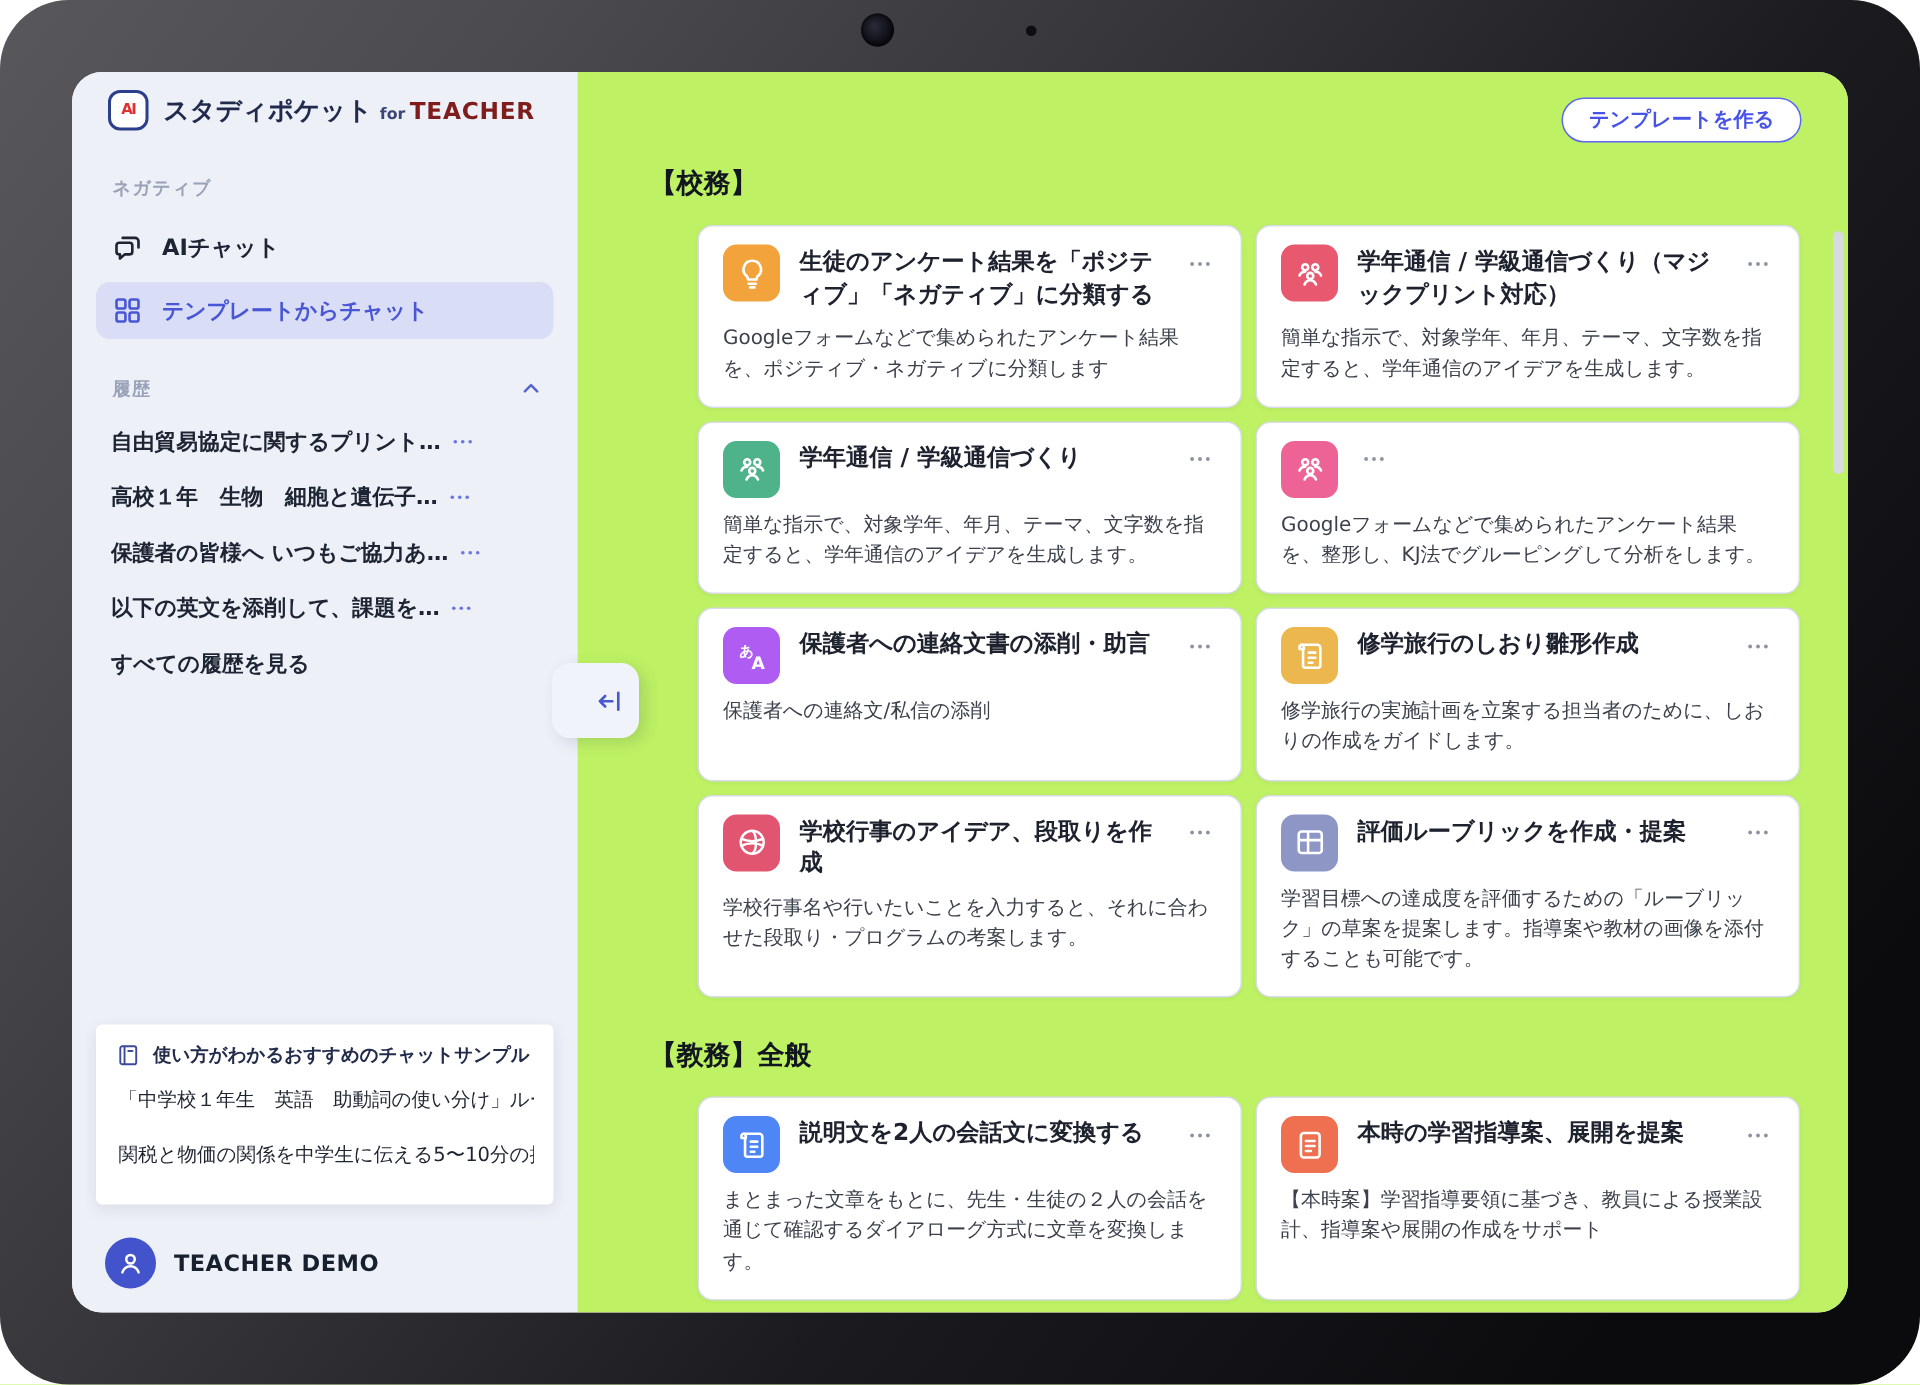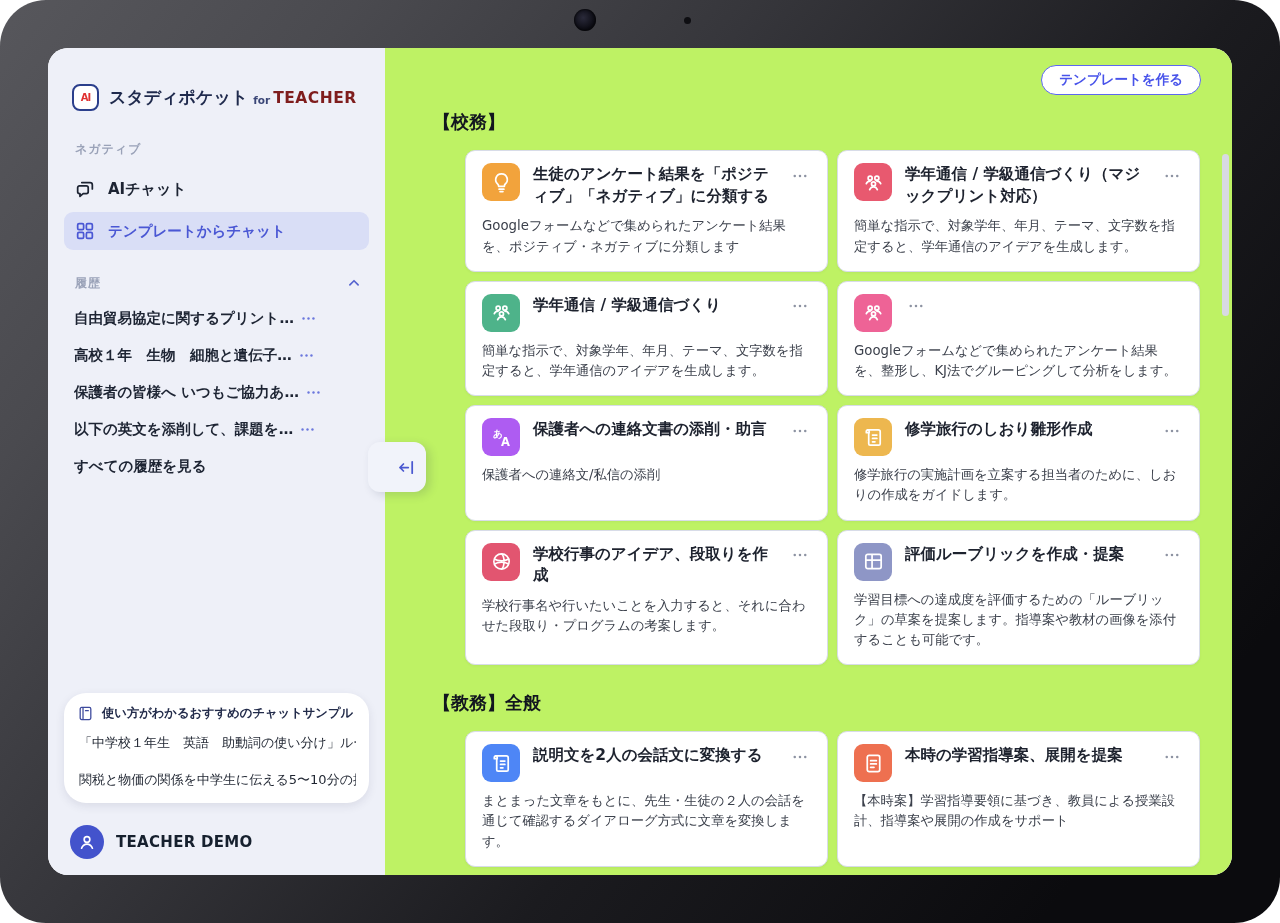--- a/index.html
+++ b/index.html
@@ -8,43 +8,43 @@
   .tablet{position:absolute;inset:0;border-radius:46px;
     background:linear-gradient(128deg,#57575c 0%,#4a4a4f 18%,#36363b 38%,#1b1b1f 62%,#0b0b0e 88%);}
   .camera{position:absolute;left:574px;top:9px;width:22px;height:22px;border-radius:50%;
     background:radial-gradient(circle at 42% 40%,#2a2a3a 0%,#0b0b12 65%);box-shadow:inset 0 0 3px #000;}
   .sensor-dot{position:absolute;left:684px;top:17px;width:7px;height:7px;border-radius:50%;background:#0e0e12;}
   .screen{position:absolute;left:48px;top:48px;width:1184px;height:827px;border-radius:20px;
     background:#fff;overflow:hidden;display:flex;}
 
   
   .sidebar{width:337px;min-width:337px;background:#eef0f8;display:flex;flex-direction:column;position:relative;}
-  .logo-row{display:flex;align-items:center;margin:36px 20px 0 24px;}
+  .logo-row{display:flex;align-items:center;margin:12px 20px 0 24px;}
   .logo-mark{width:27px;height:27px;border:2.5px solid #2b3f8c;border-radius:8px;background:#fff;
     display:grid;place-items:center;box-sizing:border-box;margin-right:10px;}
   .logo-a{color:#e03131;font-weight:700;font-size:10px;letter-spacing:-1px;}
   .brand-name{font-size:17px;font-weight:700;color:#1f2a4d;}
   .brand-for{font-size:10.5px;color:#3a4677;font-weight:600;margin:5px 3px 0 5px;}
   .brand-product{font-size:15.5px;font-weight:700;color:#7f1d1d;letter-spacing:.5px;margin-top:1px;}
   .side-label{font-size:12px;color:#9aa2b8;font-weight:600;letter-spacing:1px;}
   .chat-label{margin:30px 0 0 27px;}
   .nav{margin:12px 16px 0 16px;display:flex;flex-direction:column;gap:4px;}
   .nav-item{display:flex;align-items:center;gap:12px;height:38px;padding:0 10px;border-radius:9px;
     cursor:pointer;color:#1d2433;font-weight:700;font-size:15px;}
   .nav-item .icon{width:22px;height:22px;color:#1d2433;}
   .nav-item.active{background:#d9def6;color:#4a57d4;font-size:14.5px;gap:12px;}
   .nav-item.active .icon{color:#4a57d4;}
   .hist-head{display:flex;align-items:center;justify-content:space-between;margin:24px 22px 0 27px;}
   .hist-chevron{width:18px;height:18px;color:#5563cf;cursor:pointer;}
   .hist-list{margin:8px 16px 0 16px;display:flex;flex-direction:column;}
   .hist-item{display:flex;align-items:center;justify-content:flex-start;padding:9px 10px;border-radius:8px;cursor:pointer;}
   .hist-label{font-size:14.5px;font-weight:700;color:#1d2433;white-space:nowrap;overflow:hidden;}
   .hist-dots{width:17px;height:17px;color:#6b77dd;flex:none;margin-left:6px;cursor:pointer;}
-  .samples{margin:auto 16px 0 16px;background:#fff;border-radius:22px;
-    box-shadow:0 3px 10px rgba(35,42,74,.10);padding:12px 13px 5px;}
+  .samples{margin:auto 16px 0 16px;background:#fff;border-radius:4px;
+    box-shadow:0 3px 10px rgba(35,42,74,.10);padding:12px 13px 15px;}
   .samples-head{display:flex;align-items:center;gap:8px;padding-bottom:2px;}
   .samples-head .icon{width:17px;height:17px;color:#3d4a9d;}
   .samples-title{font-size:12.3px;font-weight:700;color:#222b4a;}
   .sample-item{font-size:13px;color:#1e2430;padding:10px 2px 9px;cursor:pointer;white-space:nowrap;overflow:hidden;}
   .user-row{display:flex;align-items:center;gap:12px;margin:22px 16px 16px 22px;cursor:pointer;}
   .avatar{width:34px;height:34px;border-radius:50%;background:#4353cc;color:#fff;display:grid;place-items:center;}
   .avatar .icon{width:20px;height:20px;}
   .user-name{font-size:15px;font-weight:700;color:#16202e;letter-spacing:.3px;}
   .collapse-tab{position:absolute;left:320px;top:394px;width:58px;height:50px;border-radius:12px;
     background:#f1f3fa;box-shadow:4px 3px 10px rgba(40,48,80,.16);display:flex;align-items:center;

